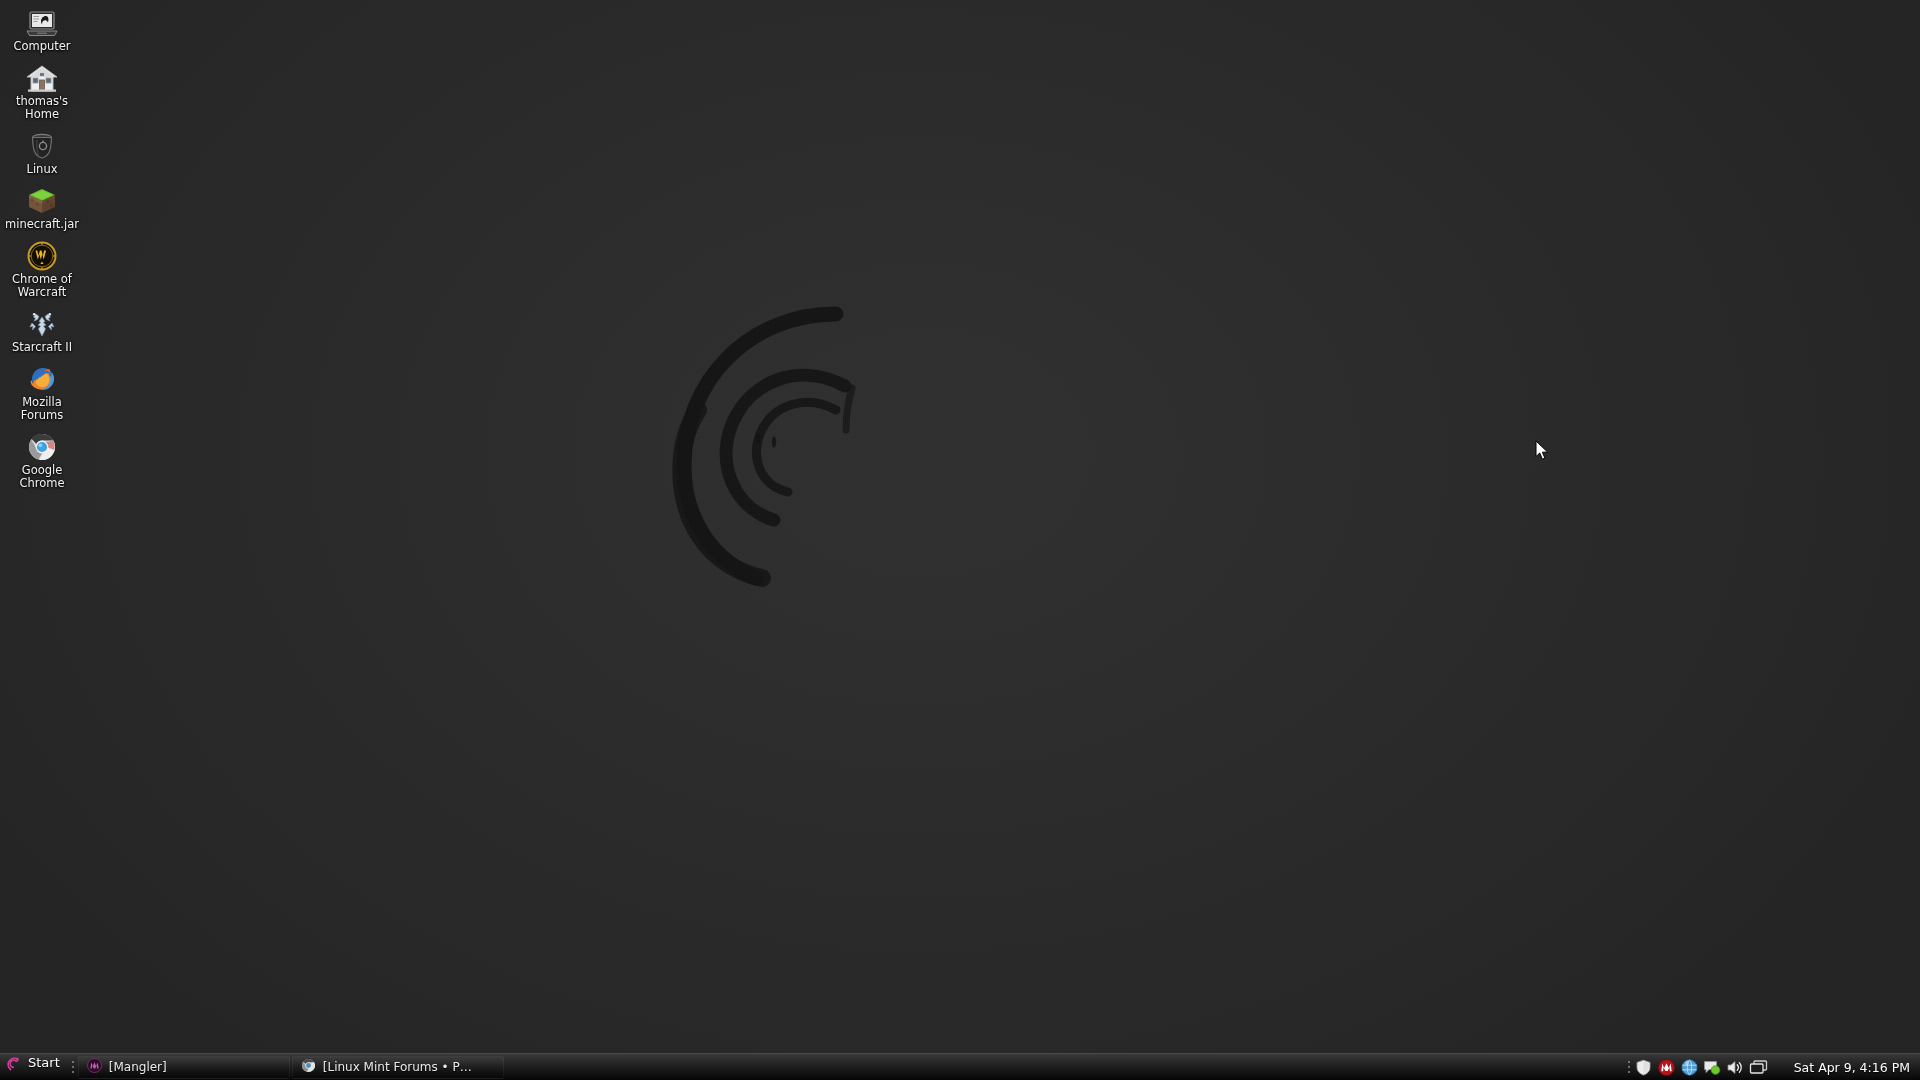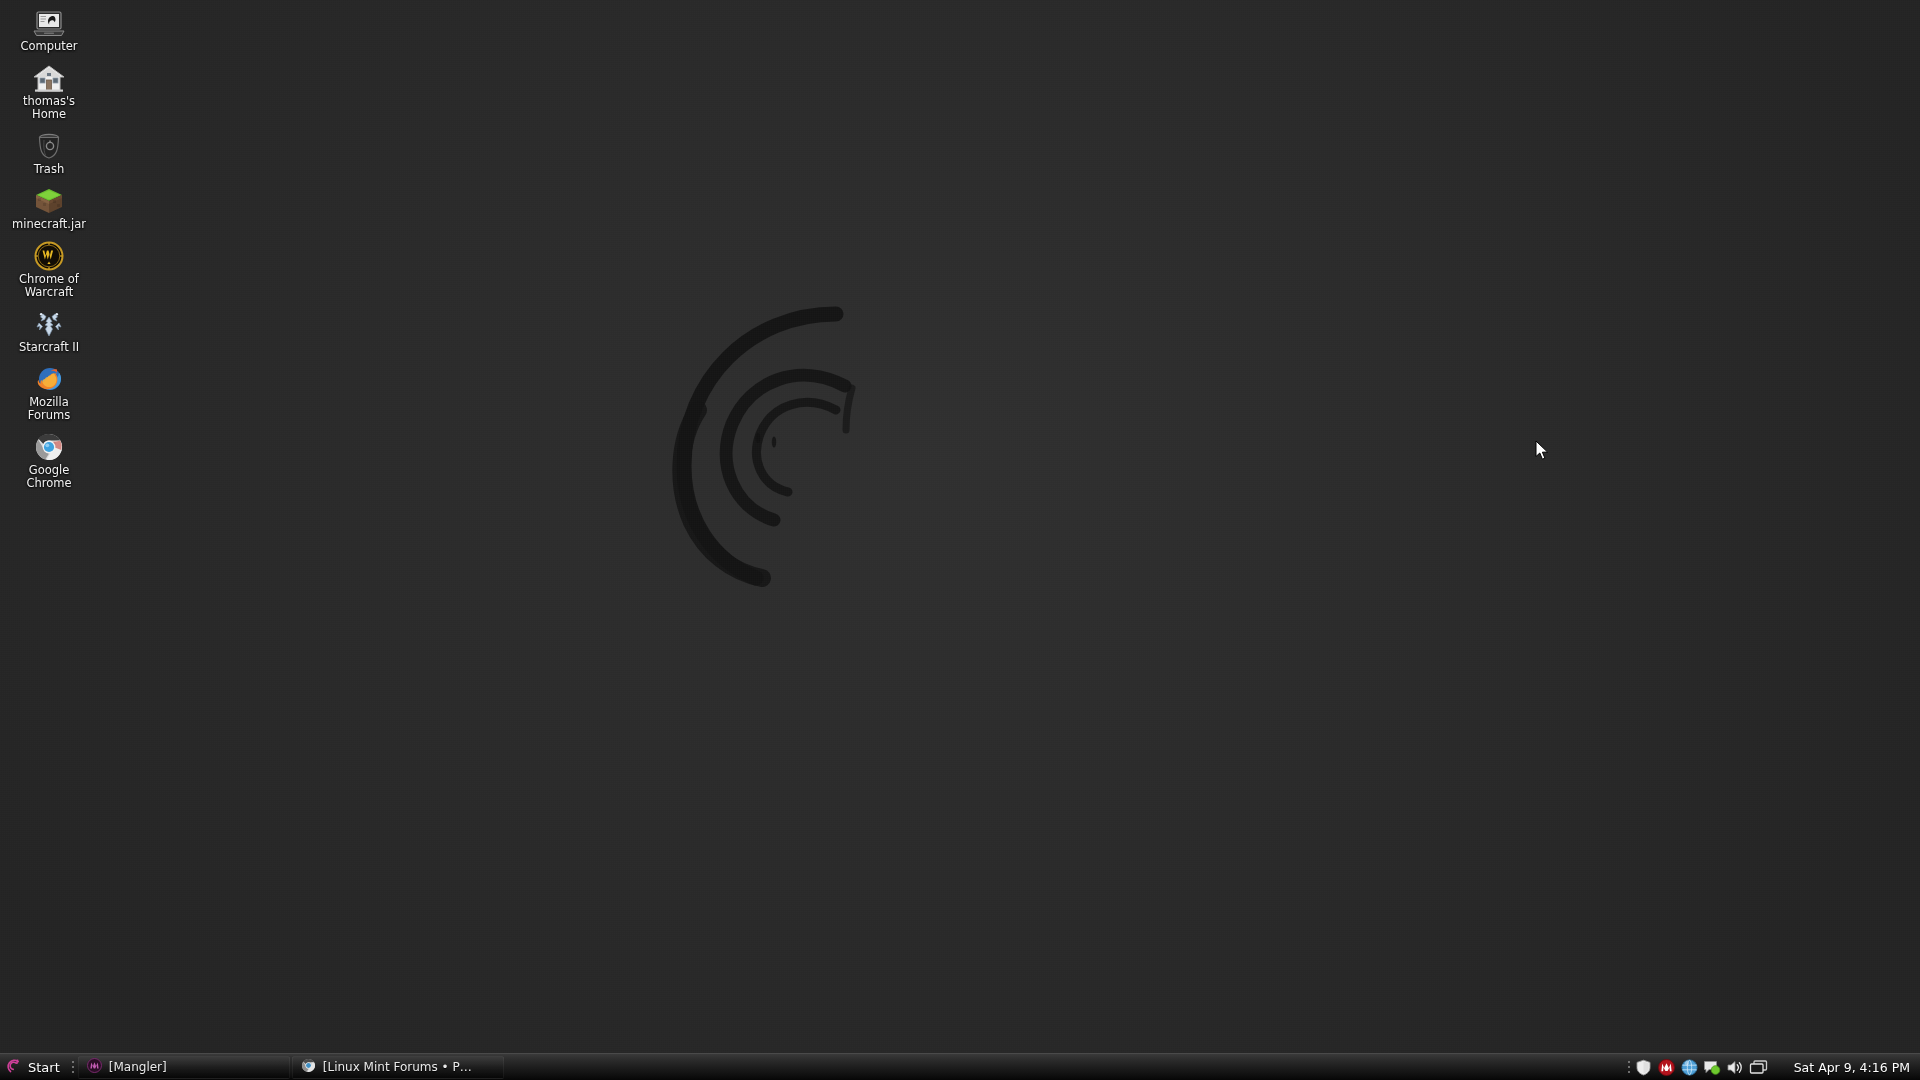--- a/index.html
+++ b/index.html
@@ -37,21 +37,21 @@
     position: absolute;
     left: 640px;
     top: 290px;
     width: 300px;
     height: 300px;
   }
 
   
   #icon-layer {
     position: absolute;
-    left: 7px;
+    left: 0;
     top: 4px;
     width: 86px;
   }
   .desk-icon {
     width: 84px;
     margin-bottom: 6px;
     text-align: center;
     cursor: pointer;
     user-select: none;
   }
@@ -82,21 +82,21 @@
     align-items: center;
     background: linear-gradient(to bottom,
         #3a3a3a 0%, #2e2e2e 18%, #1d1d1d 52%, #101010 80%, #060606 100%);
     border-top: 1px solid #4a4a4a;
     font-size: 12px;
     color: #e8e8e8;
   }
 
   .tb-item {
     display: flex;
-    align-items: center;
+    align-items: flex-start;
     height: 25px;
     padding: 0 6px;
     gap: 6px;
     white-space: nowrap;
     cursor: pointer;
   }
 
   #start-button {
     padding-left: 4px;
     padding-right: 8px;
@@ -259,21 +259,21 @@
     <div class="desk-icon">
       <div class="glyph">
         <svg width="30" height="30" viewBox="0 0 30 30">
           <ellipse cx="15" cy="6.5" rx="9.5" ry="3.2" fill="#3a3a3a" stroke="#7d7d7d" stroke-width="1.2"></ellipse>
           <path d="M5.5 6.5 C6 18 7 25 15 27 C23 25 24 18 24.5 6.5 Z" fill="#232323" stroke="#6f6f6f" stroke-width="1.2"></path>
           <path d="M10 9 c-.5 7 0 12 1.5 15" stroke="#4a4a4a" stroke-width="1" fill="none"></path>
           <circle cx="16" cy="15" r="3.6" fill="none" stroke="#8b8b8b" stroke-width="1.4"></circle>
           <path d="M16 11.4 v-2" stroke="#8b8b8b" stroke-width="1.4"></path>
         </svg>
       </div>
-      <div class="label">Trash</div>
+      <div class="label">Linux</div>
     </div>
 
     <div class="desk-icon">
       <div class="glyph">
         <svg width="30" height="30" viewBox="0 0 30 30">
           <path d="M15 3 L28 9 L15 15 L2 9 Z" fill="#6abe30"></path>
           <path d="M15 4.5 L25.5 9 L15 13.5 L4.5 9 Z" fill="#7fd13b"></path>
           <path d="M2 9 L15 15 V27 L2 21 Z" fill="#74543a"></path>
           <path d="M15 15 L28 9 V21 L15 27 Z" fill="#5d422c"></path>
           <path d="M2 9 L15 15 V18 L2 12 Z" fill="#8a6646" opacity=".8"></path>

